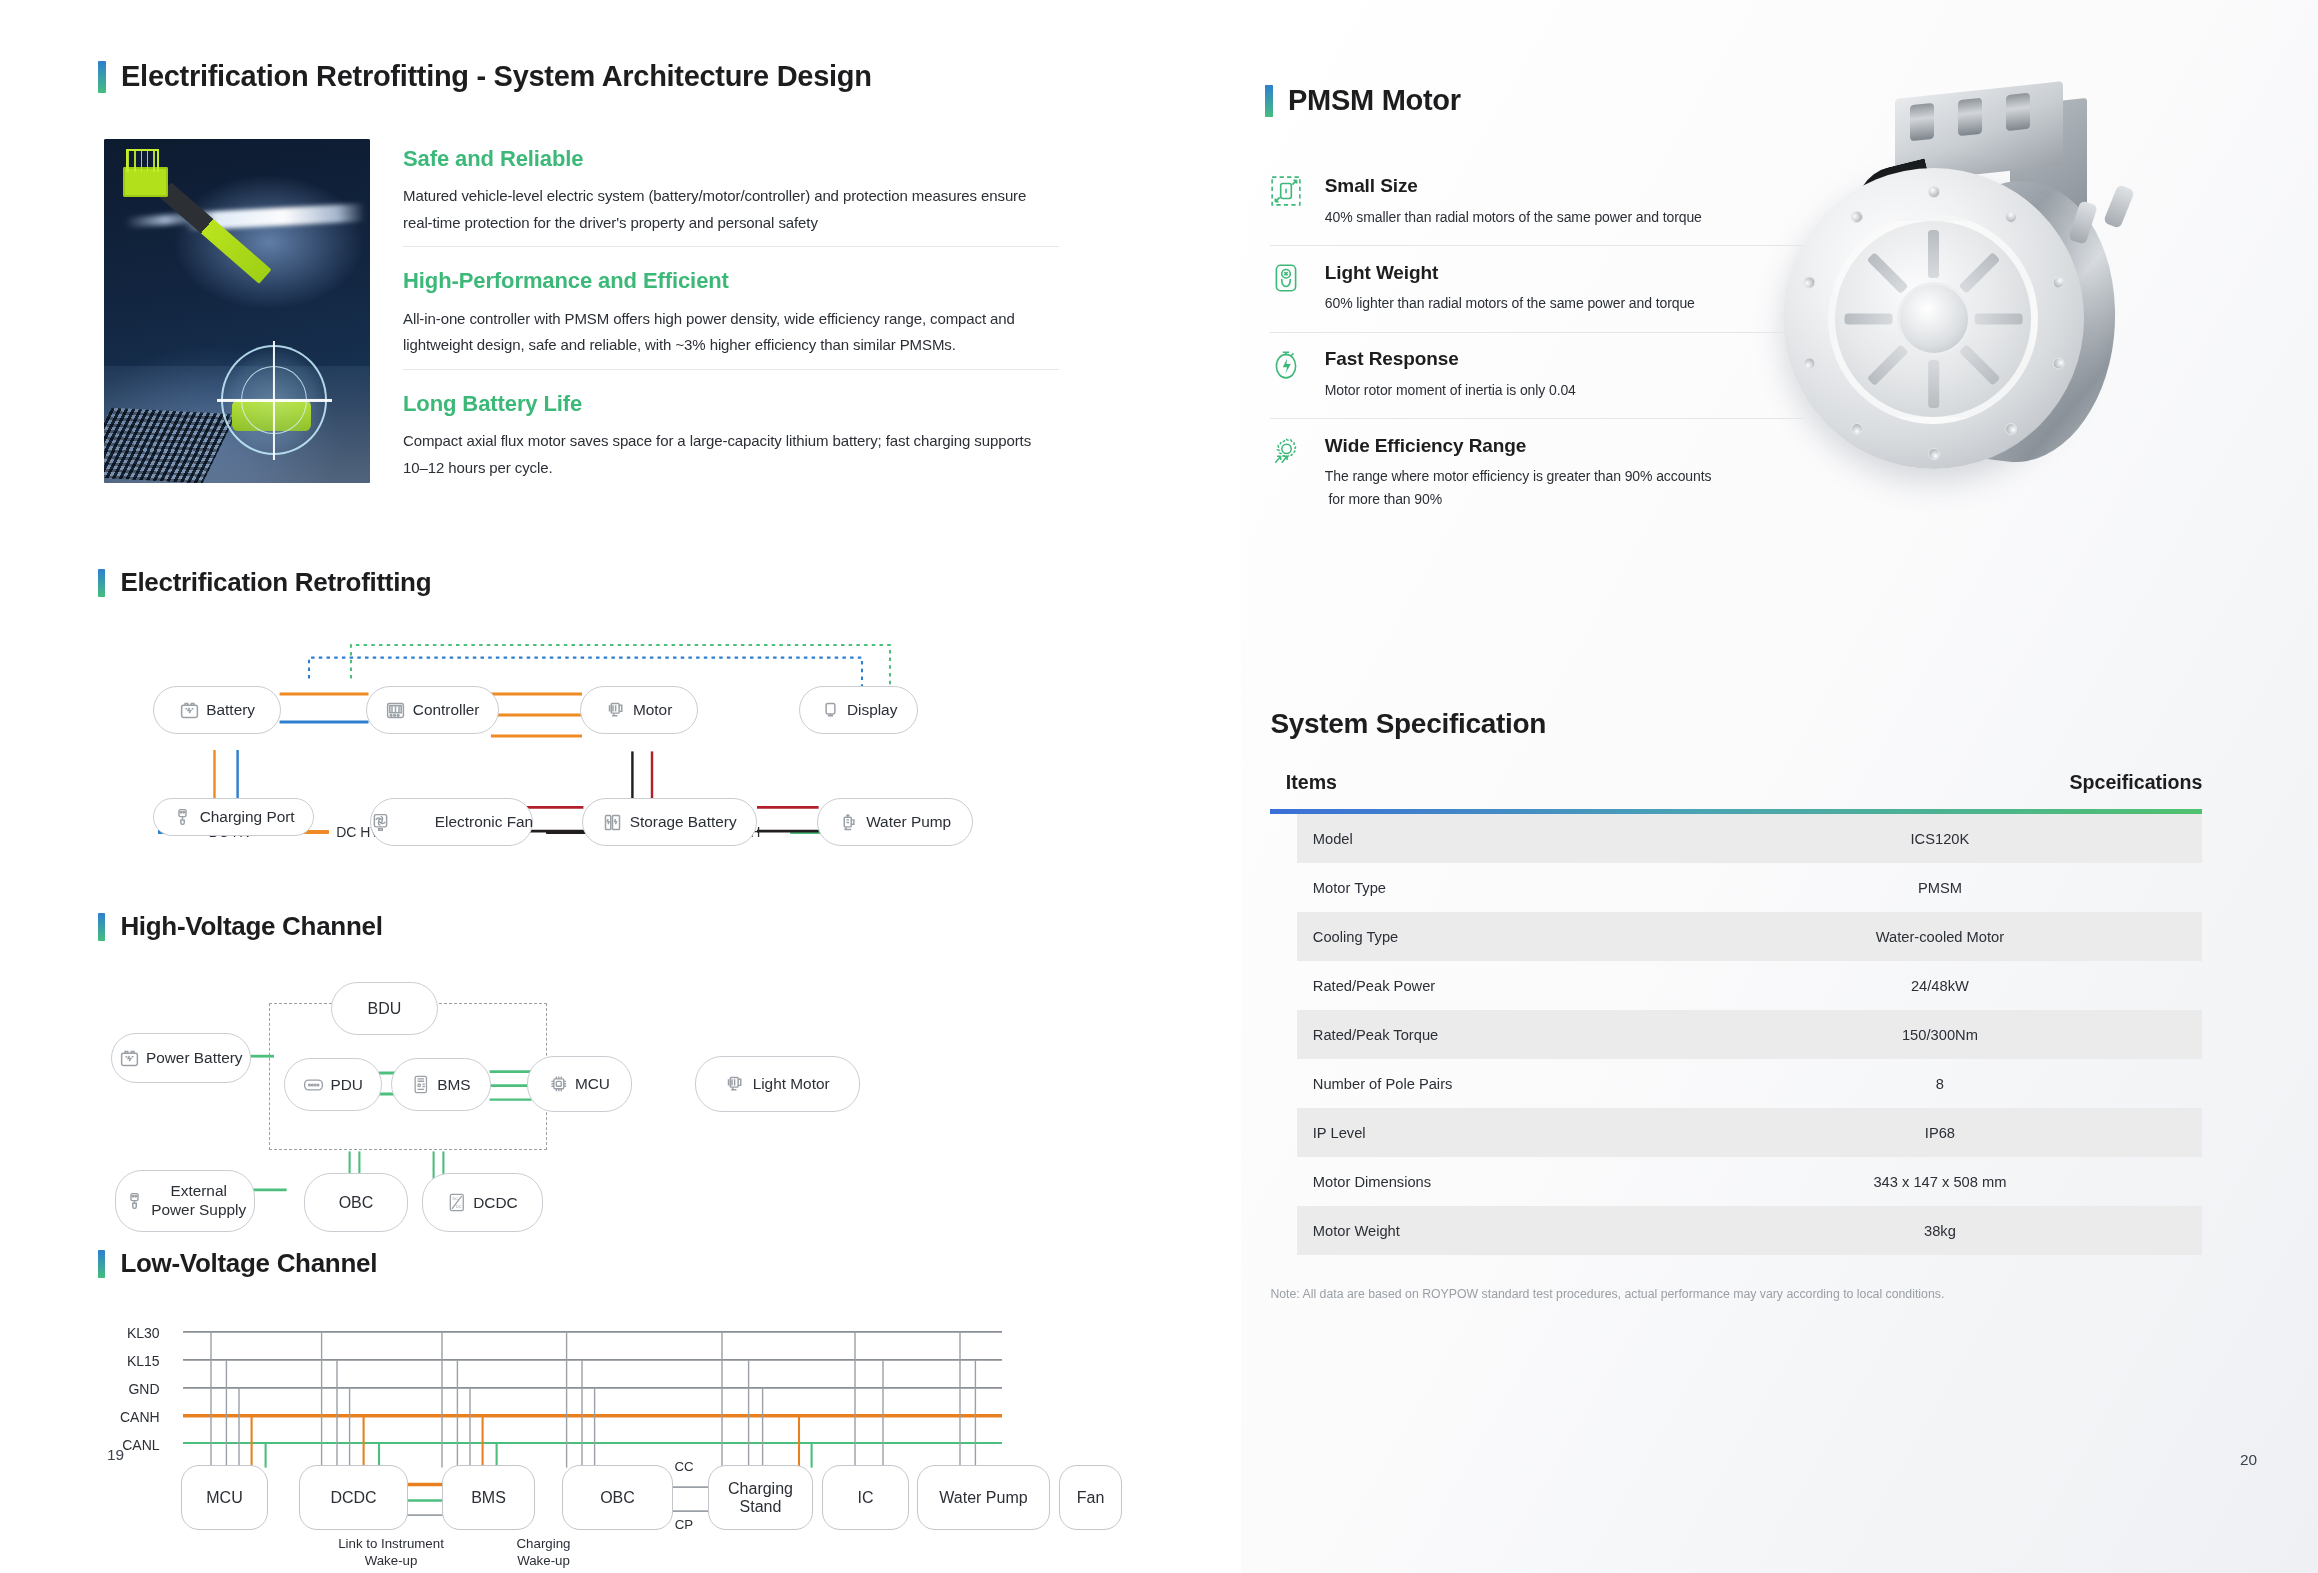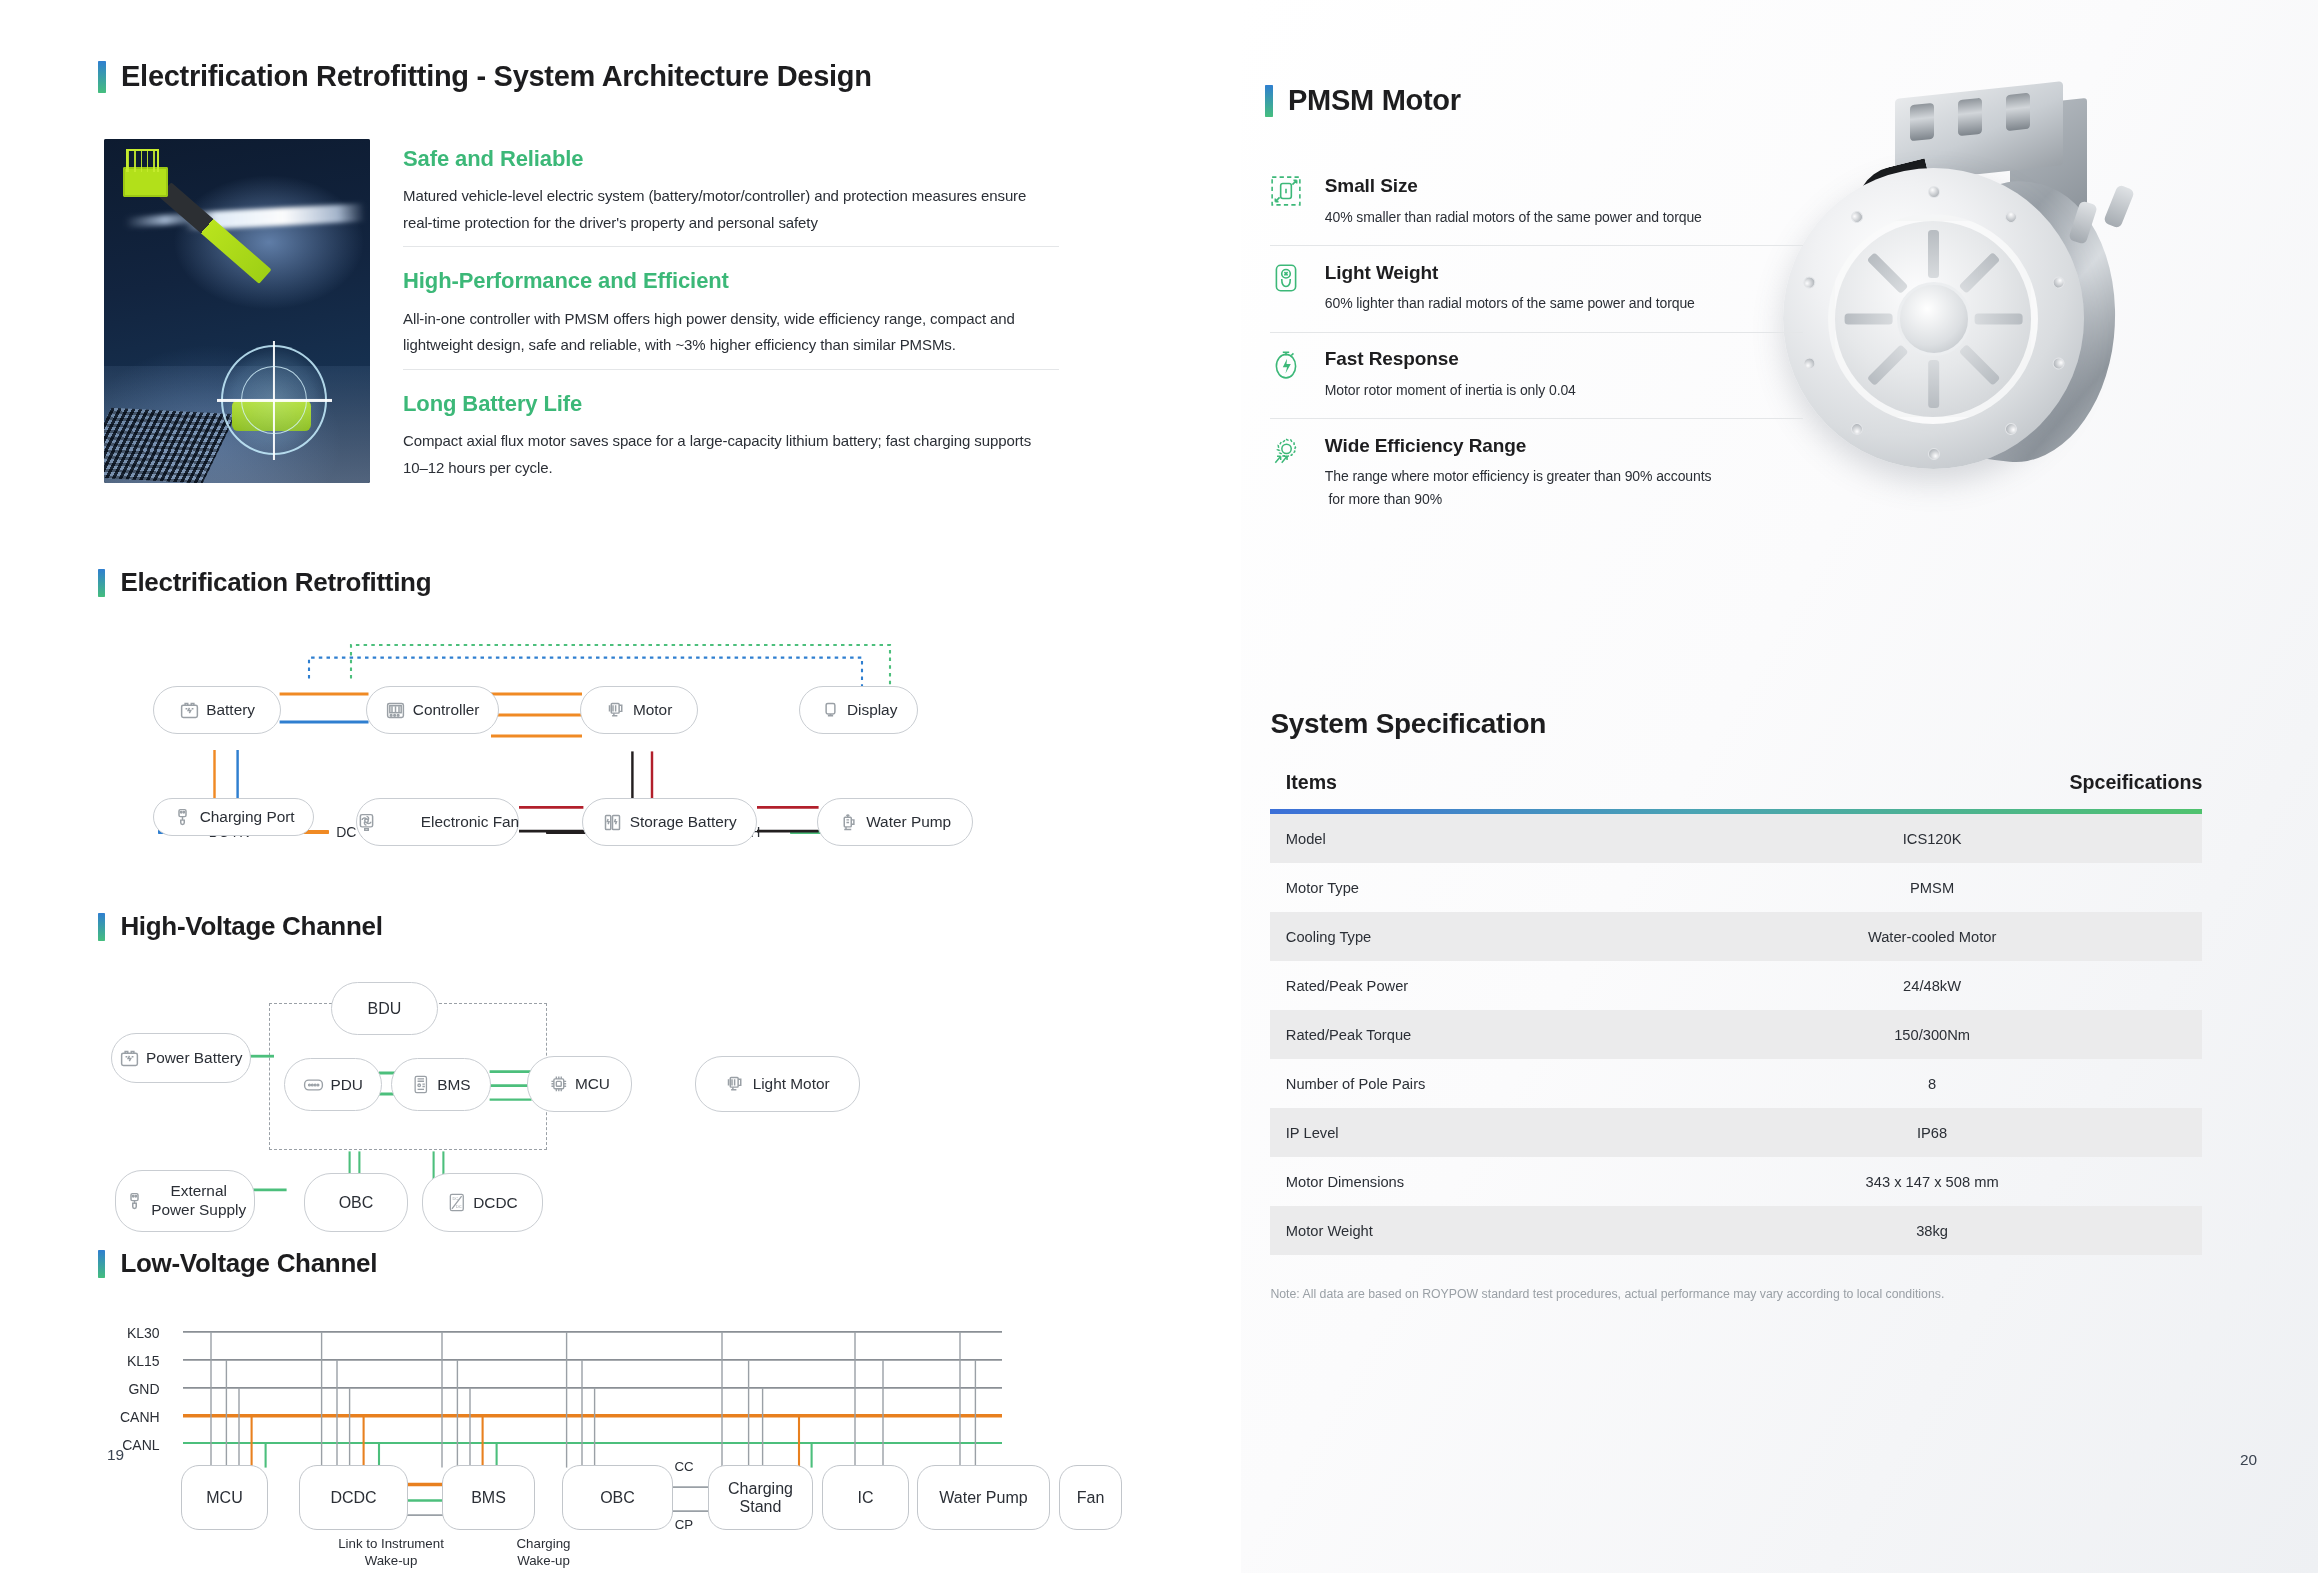--- a/index.html
+++ b/index.html
@@ -219,21 +219,21 @@
   }
   .pf { display: flex; gap: 15.4px; padding: 15.4px 0 17px 0; }
   .pf + .pf { border-top: 1.1px solid #e4e6e8; }
   .pf .pf-ico { flex: none; width: 39px; }
   .pf h4 { font-size: 19px; font-weight: bold; color: #1d1d1f; margin-bottom: 8.4px; letter-spacing: -0.1px; }
   .pf p  { font-size: 14px; color: #2b2f36; line-height: 1.62; letter-spacing: -0.1px; }
   .sp-head { display: flex; padding: 7px 0 15.4px 0; }
   .sp-head .c1 { width: 42%; padding-left: 15.4px; font-size: 19.6px; font-weight: bold; color: #1d1d1f; }
   .sp-head .c2 { width: 58%; text-align: right; font-size: 19.6px; font-weight: bold; color: #1d1d1f; }
   .sp-rule { height: 4.9px; background: linear-gradient(90deg,#3b6fd8 0%,#4aa3b4 45%,#4fc26e 100%); }
-  .sp-row { display: flex; align-items: center; min-height: 49px; }
+  .sp-row { display: flex; align-items: center; min-height: 49px; margin-left: 27px; }
   .sp-row.alt { background: #ebebec; }
   .sp-row .c1 { width: 42%; padding-left: 15.4px; font-size: 14.7px; color: #2b2f36; }
   .sp-row .c2 { width: 58%; text-align: center; font-size: 14.7px; color: #2b2f36; }
 </style>
 </head>
 <body>
 
 <div class="spread">
 
   <div class="page page-left">
@@ -346,21 +346,21 @@
       <div class="node" style="left:55px;top:174px;width:161px;height:38px;">
         <svg class="ico" width="21" height="21" viewBox="0 0 24 24" fill="none" stroke="#9aa0a6" stroke-width="1.7">
           <rect x="8" y="3" width="8" height="8" rx="1.5"></rect>
             <circle cx="10.5" cy="6" r=".8"></circle>
             <circle cx="13.5" cy="6" r=".8"></circle>
             <path d="M12 11v4M10 15h4v3a2 2 0 01-2 2 2 2 0 01-2-2z"></path>
         </svg>
         <span>Charging Port</span>
       </div>
 
-      <div class="node" style="left:258px;top:174px;width:163px;height:48px;gap:44px;">
+      <div class="node" style="left:272px;top:174px;width:163px;height:48px;gap:44px;">
         <svg class="ico" width="21" height="21" viewBox="0 0 24 24" fill="none" stroke="#9aa0a6" stroke-width="1.7">
           <rect x="5" y="3" width="14" height="14" rx="2"></rect>
             <circle cx="12" cy="10" r="2"></circle>
             <path d="M12 8c-2-2-5-1-5 1M12 12c2 2 5 1 5-1M10 11c-1 2 0 4 2 4M14 9c1-2 0-4-2-4"></path>
             <path d="M10 19h4v2h-4z"></path>
         </svg>
         <span>Electronic Fan</span>
       </div>
 
       <div class="node" style="left:484px;top:174px;width:175px;height:48px;">

